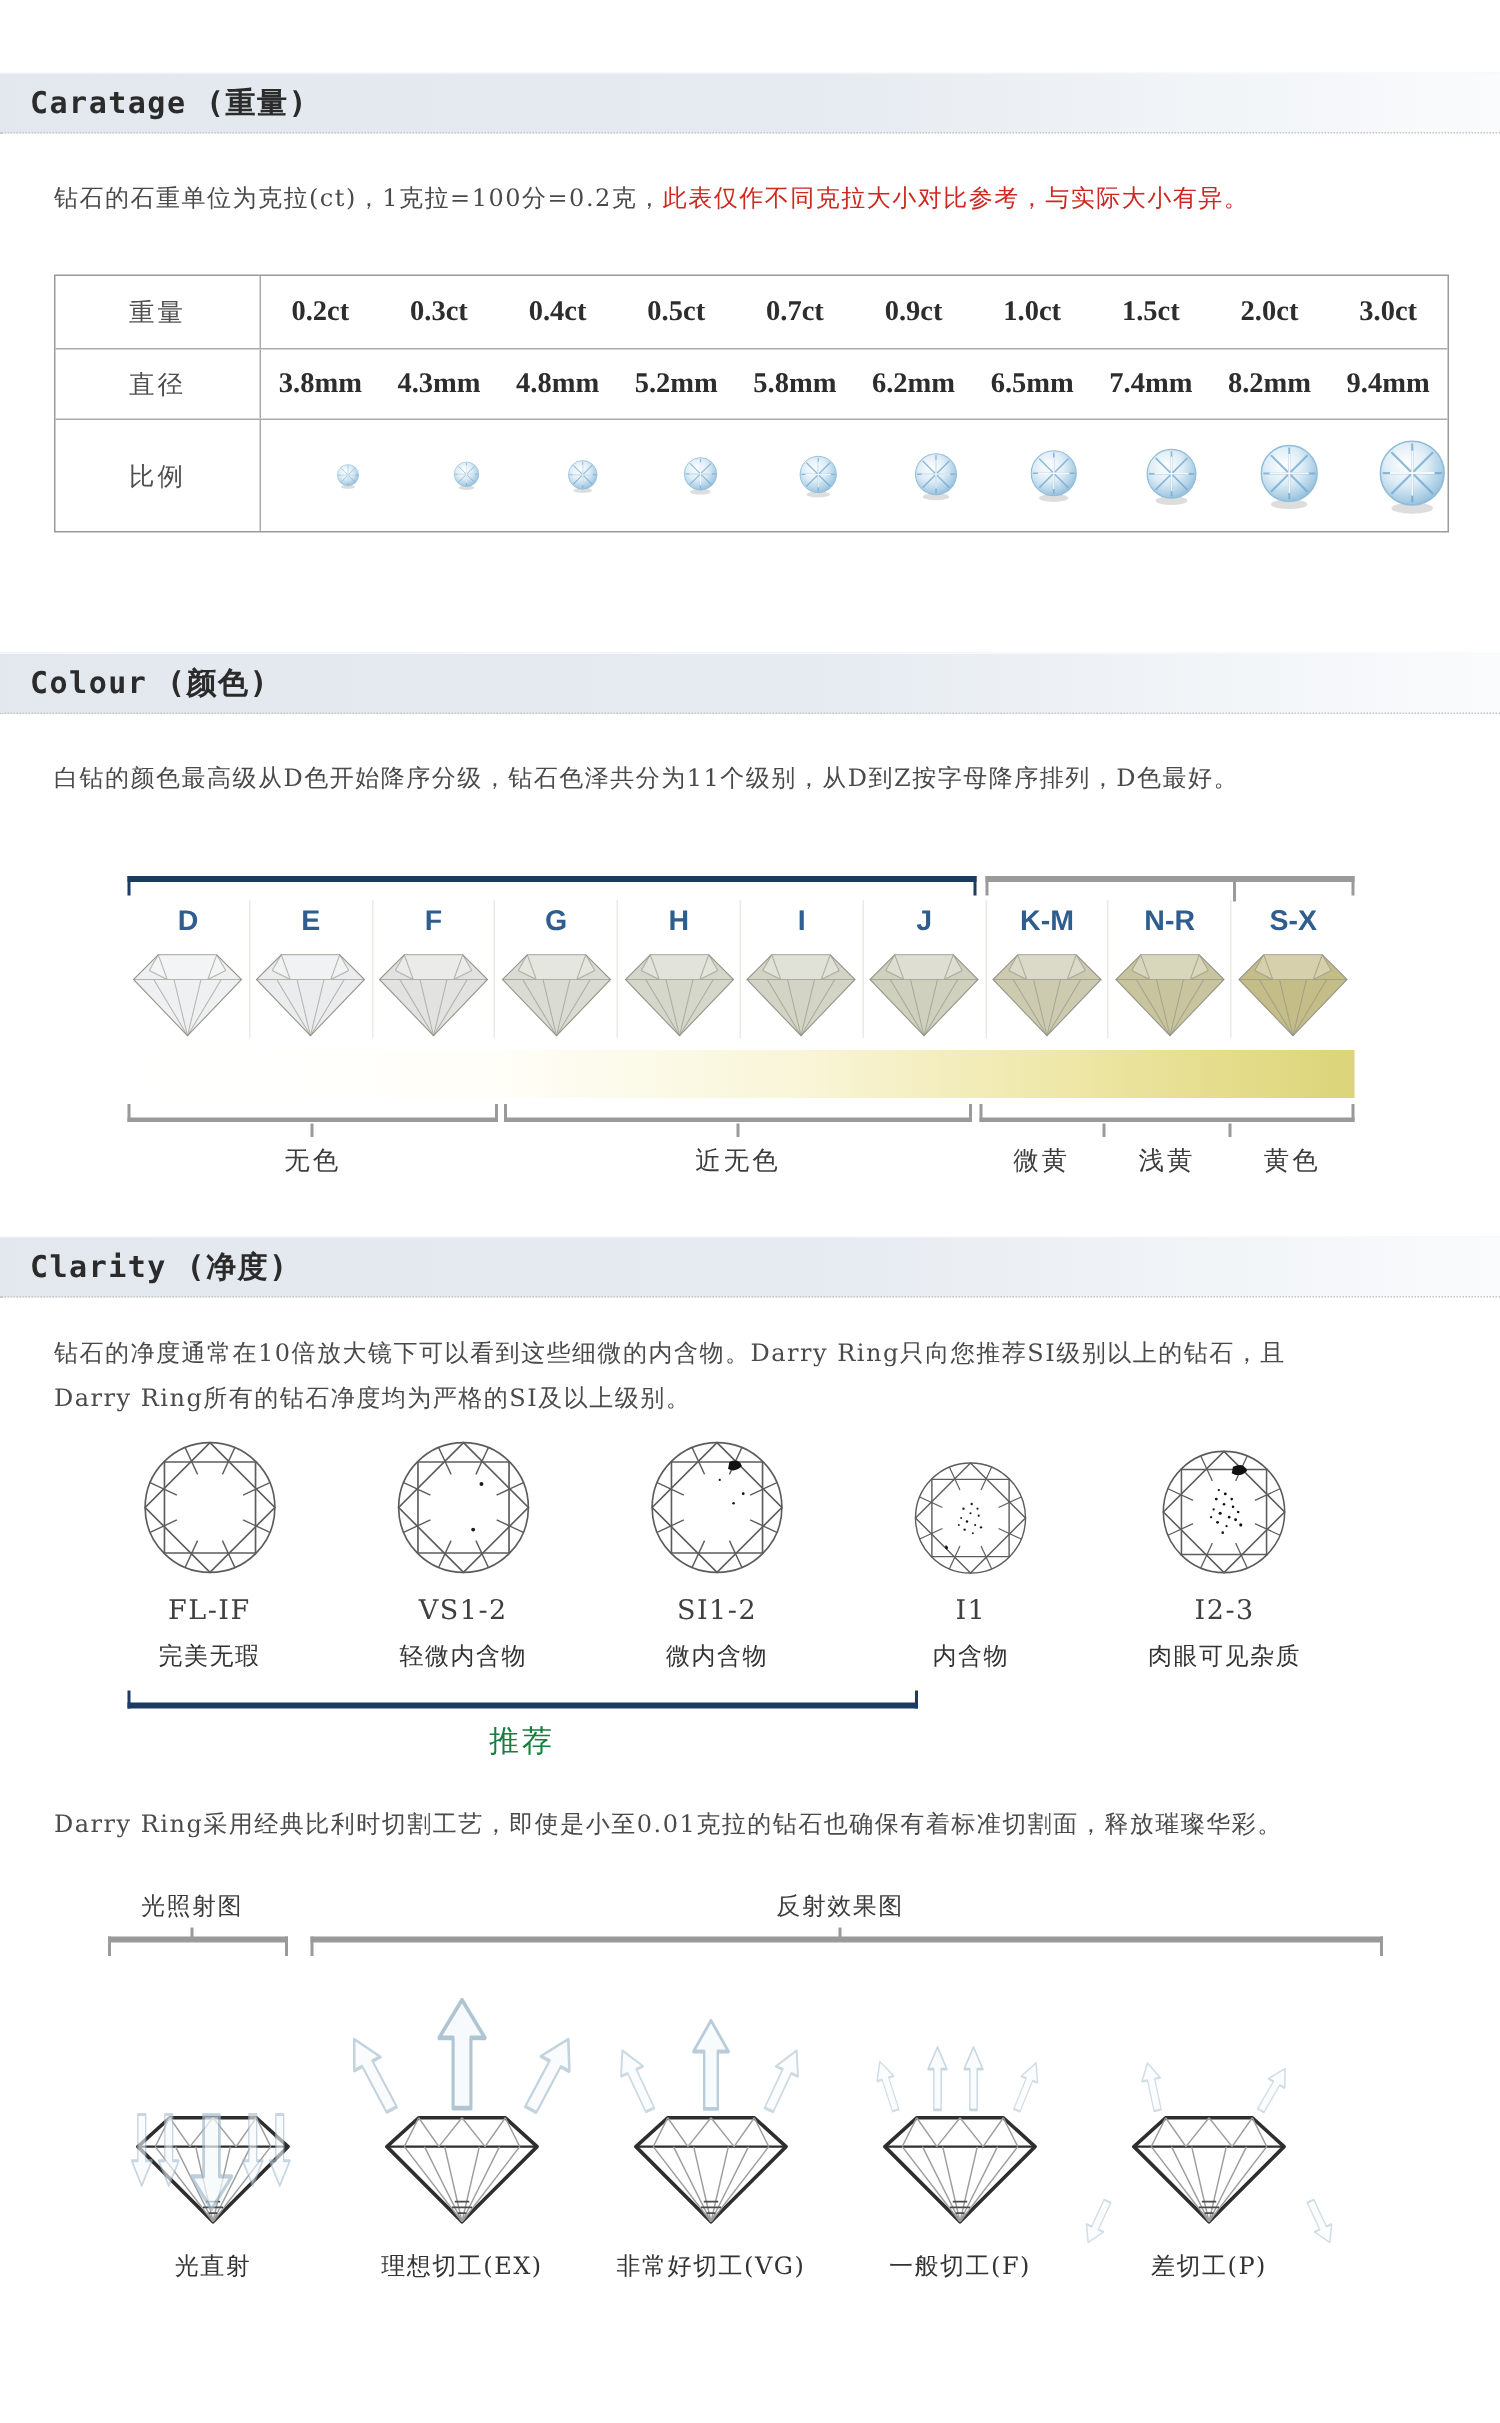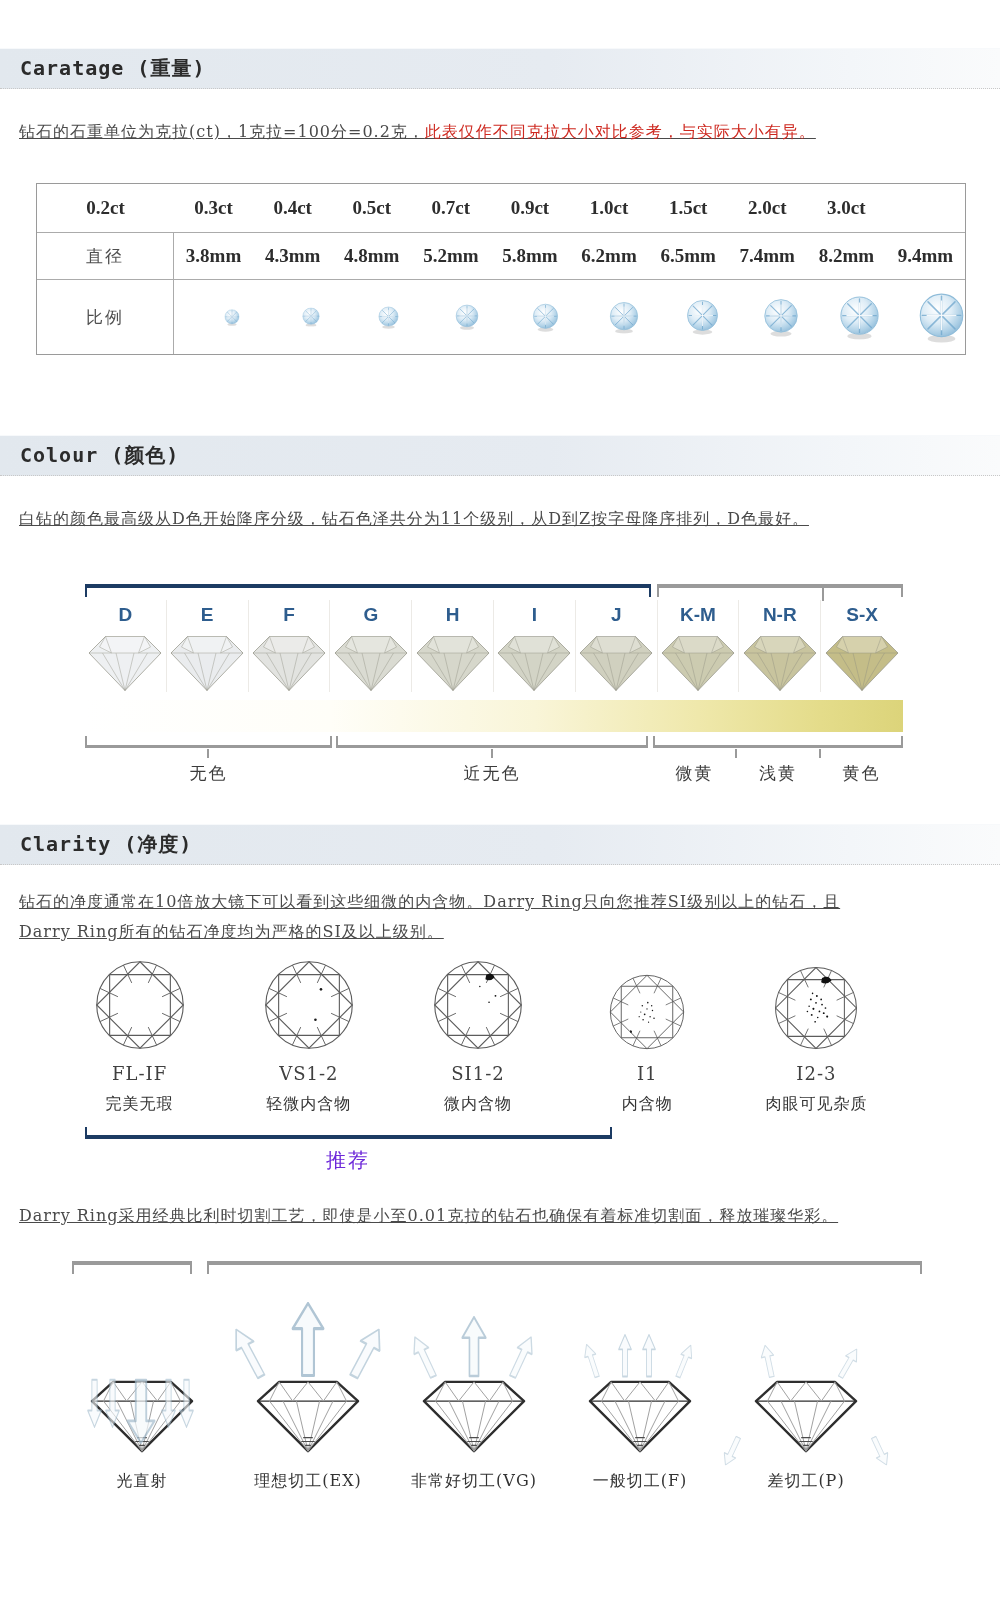--- a/index.html
+++ b/index.html
@@ -4,21 +4,21 @@
 <style>
   html,body{margin:0;padding:0;background:#fff;}
   .page{position:relative;width:1000px;height:1615px;background:#ffffff;overflow:hidden;
         font-family:"DejaVu Serif","Liberation Serif",serif;color:#4a4a4a;}
   
   .sec-header{margin-top:48px;height:40px;line-height:40px;padding-left:20px;
     background:linear-gradient(90deg,#e2e8ee 0%,#e6ebf1 55%,#f3f6f9 85%,#fafbfc 100%);
     border-bottom:1px dotted #c8c8c8;box-shadow:inset 0 1px 0 #f7f9fb;
     font-family:"DejaVu Sans Mono","Liberation Mono",monospace;
     font-size:20px;font-weight:bold;color:#2b2b2b;letter-spacing:1px;}
-  .intro{margin:28px 0 0 19px;font-size:16px;line-height:30px;color:#4a4a4a;letter-spacing:1px;text-decoration:underline;}
+  .intro{margin:28px 0 0 36px;font-size:16px;line-height:30px;color:#4a4a4a;letter-spacing:1px;}
   .red{color:#ce2920;}
   
   .carat-table{margin:36px 0 0 36px;width:928px;border:1px solid #9a9a9a;background:#fff;}
   .ct-row{display:grid;grid-template-columns:137px repeat(10,1fr);align-items:center;}
   .ct-row + .ct-row{border-top:1px solid #ababab;}
   .ct-label{align-self:stretch;display:flex;align-items:center;justify-content:center;
     border-right:1px solid #ababab;font-size:17px;color:#4f4f4f;letter-spacing:2px;}
   .ct-cell{text-align:center;font-family:Liberation Serif, serif;
     font-weight:600;color:#2d2d2d;font-size:19px;}
   .ct-row1{height:48px;}
@@ -49,21 +49,21 @@
   
   .clar-items{margin:12px 0 0 55px;width:846px;display:flex;}
   .clar-item{flex:1;display:flex;flex-direction:column;align-items:center;}
   .clar-svgbox{height:92px;display:flex;align-items:flex-end;justify-content:center;}
   .clar-code{margin-top:12px;font-size:18px;color:#404040;letter-spacing:1px;}
   .clar-cn{margin-top:10px;font-size:16px;color:#333;letter-spacing:1px;}
   .clar-rec{position:relative;height:58px;}
   .clar-bracket{position:absolute;left:85px;top:12px;width:527px;height:12px;box-sizing:border-box;
     border-bottom:4px solid #1c3b63;border-left:2px solid #1c3b63;border-right:2px solid #1c3b63;}
   .rec-label{position:absolute;left:308px;top:32px;width:80px;text-align:center;
-    font-size:20px;color:#6d28d9;letter-spacing:2px;}
+    font-size:20px;color:#15803d;letter-spacing:2px;}
   
   .cut-block{position:relative;margin:30px 0 0 59px;width:830px;}
   .cut-toplabels{position:relative;height:22px;font-size:16px;color:#3c3c3c;letter-spacing:1px;}
   .ctl{position:absolute;top:0;text-align:center;}
   .ctl-tick{position:absolute;top:24px;width:2px;height:8px;background:#9a9a9a;}
   .cut-bracketrow{position:relative;height:16px;margin-top:8px;}
   .cut-items{display:flex;margin-top:6px;}
   .cut-item{flex:1;position:relative;display:flex;flex-direction:column;align-items:center;}
   .arrow-zone{position:relative;width:138px;height:95px;}
   .arr{position:absolute;bottom:0;transform-origin:50% 100%;}
@@ -157,20 +157,21 @@
 <div class="page">
 
   <section>
     <div class="sec-header">
       <span>Caratage (重量)</span>
     </div>
     <p class="intro"><span>钻石的石重单位为克拉(ct)，1克拉=100分=0.2克，</span><span class="red">此表仅作不同克拉大小对比参考，与实际大小有异。</span></p>
 
     <div class="carat-table">
       <div class="ct-row ct-row1">
+        <div class="ct-label">重量</div>
         <div class="ct-cell">0.2ct</div>
         <div class="ct-cell">0.3ct</div>
         <div class="ct-cell">0.4ct</div>
         <div class="ct-cell">0.5ct</div>
         <div class="ct-cell">0.7ct</div>
         <div class="ct-cell">0.9ct</div>
         <div class="ct-cell">1.0ct</div>
         <div class="ct-cell">1.5ct</div>
         <div class="ct-cell">2.0ct</div>
         <div class="ct-cell">3.0ct</div>
@@ -460,20 +461,26 @@
     <div class="clar-rec">
       <div class="clar-bracket"></div>
       <div class="rec-label">推荐</div>
     </div>
   </section>
 
   <section>
     <p class="intro">Darry Ring采用经典比利时切割工艺，即使是小至0.01克拉的钻石也确保有着标准切割面，释放璀璨华彩。</p>
 
     <div class="cut-block">
+      <div class="cut-toplabels">
+        <span class="ctl" style="left:19px;width:100px">光照射图</span>
+        <span class="ctl" style="left:451px;width:100px">反射效果图</span>
+        <i class="ctl-tick" style="left:68px"></i>
+        <i class="ctl-tick" style="left:500px"></i>
+      </div>
       <div class="cut-bracketrow">
         <div class="bdown gray" style="left:13px;width:120px"></div>
         <div class="bdown gray" style="left:148px;width:715px"></div>
       </div>
 
       <div class="cut-items">
 
         <div class="cut-item">
           <div class="arrow-zone">
             <svg class="arr" style="left:14px;width:15px;height:50px;transform:rotate(180deg);opacity:.6" viewBox="0 0 40 60" preserveAspectRatio="none">

